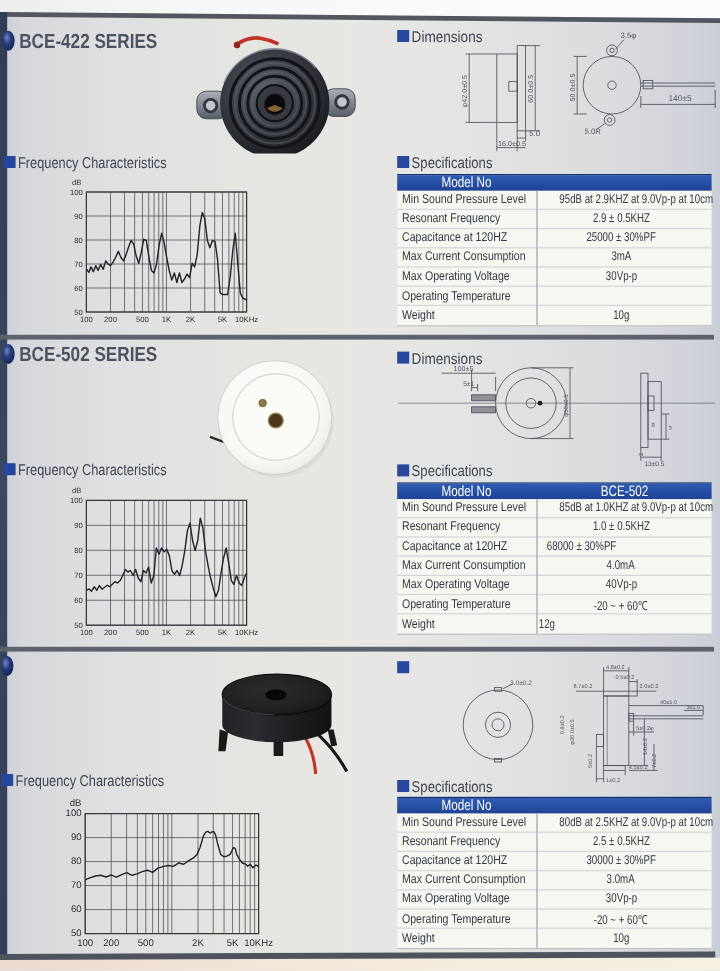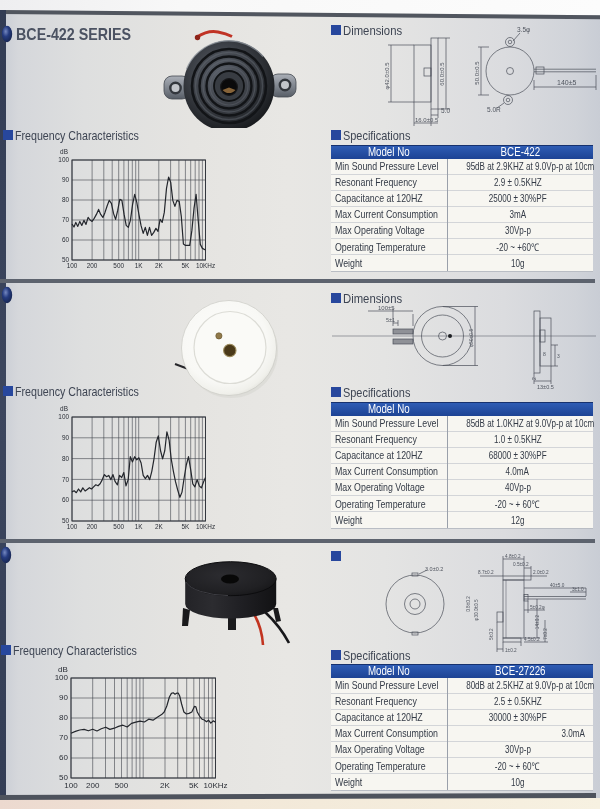--- a/index.html
+++ b/index.html
@@ -147,21 +147,20 @@
         <text x="184.9" y="267.9" text-anchor="middle">5K</text>
         <text x="205.0" y="267.9" text-anchor="middle">10KHz</text>
       </g>
       <polyline points="71.5,223.5 73.5,226.5 75.3,221.9 77.3,225.9 79.3,220.9 81.3,224.9 83.4,219.9 85.5,223.9 87.6,216.9 89.6,219.5 91.6,220.9 93.7,217.9 95.9,213.9 98.1,208.9 100.2,213.9 102.4,216.9 104.5,211.9 106.6,205.5 108.7,199.9 110.9,202.9 113.0,212.9 115.1,218.9 117.2,209.9 119.3,198.9 121.4,199.9 123.6,213.9 125.7,224.9 127.8,226.9 129.9,219.9 132.1,203.9 134.2,193.9 136.3,201.9 138.4,213.9 140.5,224.9 142.7,232.9 144.8,226.9 146.9,234.9 149.0,226.9 151.1,234.9 153.3,231.9 155.4,227.9 157.5,230.9 159.6,218.9 161.7,221.9 163.8,211.9 166.0,187.9 168.1,176.5 170.2,181.9 172.3,199.9 174.4,205.9 176.5,199.9 178.7,200.9 180.8,215.9 182.9,243.5 185.0,244.9 187.1,244.9 189.2,244.9 191.4,229.9 193.5,207.9 195.6,193.9 197.7,219.9 199.8,243.9 201.9,247.9 205.0,249.5" fill="none" stroke="#23262c" stroke-width="1.2" stroke-linejoin="round"></polyline>
     </svg>
 <div style="position:absolute;left:331px;top:130px;width:10px;height:10px;background:#27479d"></div>
     <div style="position:absolute;left:343px;top:128px;font-size:13px;color:#3e4553;line-height:1.2;white-space:nowrap"><span style="display:inline-block;transform:scaleX(0.84);transform-origin:0 50%">Specifications</span></div>
 <div style="position:absolute;left:331px;top:145px;width:262px;">
       <div style="height:13.5px;background:linear-gradient(#2e5cb4,#1d4394);border-top:1px solid #16316e;color:#fff;font-size:12.5px;display:flex;align-items:center;">
         <span style="width:116px;text-align:center"><span style="display:inline-block;transform:scaleX(0.78)">Model No</span></span>
-        <span style="width:146px;text-align:center"><span style="display:inline-block;transform:scaleX(0.78)">BCE-422</span></span>
       </div>
       <div style="background:#f7f6f1;border-bottom:1px solid #b9bdc4;position:relative">
         <div style="height:16.1px;border-bottom:1px solid #d3d5d8;display:flex;align-items:center;font-size:10.5px;color:#333a46">
           <span style="width:116px;padding-left:4px;white-space:nowrap"><span style="display:inline-block;transform:scaleX(0.84);transform-origin:0 50%">Min Sound Pressure Level</span></span>
           <span style="width:141px;text-align:center;white-space:nowrap"><span style="display:inline-block;transform:scaleX(0.77)">95dB at 2.9KHZ at 9.0Vp-p at 10cm</span></span>
         </div>
         <div style="height:16.1px;border-bottom:1px solid #d3d5d8;display:flex;align-items:center;font-size:10.5px;color:#333a46">
           <span style="width:116px;padding-left:4px;white-space:nowrap"><span style="display:inline-block;transform:scaleX(0.84);transform-origin:0 50%">Resonant Frequency</span></span>
           <span style="width:141px;text-align:center;white-space:nowrap"><span style="display:inline-block;transform:scaleX(0.77)">2.9 ± 0.5KHZ</span></span>
         </div>
@@ -172,39 +171,39 @@
         <div style="height:16.1px;border-bottom:1px solid #d3d5d8;display:flex;align-items:center;font-size:10.5px;color:#333a46">
           <span style="width:116px;padding-left:4px;white-space:nowrap"><span style="display:inline-block;transform:scaleX(0.84);transform-origin:0 50%">Max Current Consumption</span></span>
           <span style="width:141px;text-align:center;white-space:nowrap"><span style="display:inline-block;transform:scaleX(0.77)">3mA</span></span>
         </div>
         <div style="height:16.1px;border-bottom:1px solid #d3d5d8;display:flex;align-items:center;font-size:10.5px;color:#333a46">
           <span style="width:116px;padding-left:4px;white-space:nowrap"><span style="display:inline-block;transform:scaleX(0.84);transform-origin:0 50%">Max Operating Voltage</span></span>
           <span style="width:141px;text-align:center;white-space:nowrap"><span style="display:inline-block;transform:scaleX(0.77)">30Vp-p</span></span>
         </div>
         <div style="height:16.1px;border-bottom:1px solid #d3d5d8;display:flex;align-items:center;font-size:10.5px;color:#333a46">
           <span style="width:116px;padding-left:4px;white-space:nowrap"><span style="display:inline-block;transform:scaleX(0.84);transform-origin:0 50%">Operating Temperature</span></span>
-          <span style="width:141px;text-align:center;white-space:nowrap"><span style="display:inline-block;transform:scaleX(0.77)">-20 ~ +60℃</span></span>
         </div>
         <div style="height:16.1px;display:flex;align-items:center;font-size:10.5px;color:#333a46">
           <span style="width:116px;padding-left:4px;white-space:nowrap"><span style="display:inline-block;transform:scaleX(0.84);transform-origin:0 50%">Weight</span></span>
           <span style="width:141px;text-align:center;white-space:nowrap"><span style="display:inline-block;transform:scaleX(0.77)">10g</span></span>
         </div>
         <div style="position:absolute;left:116px;top:0;bottom:0;width:1px;background:#9aa0aa"></div>
       </div>
     </div>
 <svg style="position:absolute;left:0px;top:285.5px" width="14" height="18" viewBox="0 0 14 18">
       <defs>
         <radialGradient id="sp7294.5" cx="38%" cy="35%" r="70%">
           <stop offset="0%" stop-color="#7487bf"></stop>
           <stop offset="45%" stop-color="#263c80"></stop>
           <stop offset="100%" stop-color="#16244e"></stop>
         </radialGradient>
       </defs>
       <ellipse cx="7" cy="9" rx="5.2" ry="8.3" fill="url(#sp7294.5)"></ellipse>
     </svg>
+    <div style="position:absolute;left:16px;top:286.5px;font-size:17px;font-weight:bold;color:#4b5262;line-height:1;white-space:nowrap"><span style="display:inline-block;transform:scaleX(0.84);transform-origin:0 50%">BCE-502 SERIES</span></div>
 <svg style="position:absolute;left:170px;top:295px" width="130" height="104" viewBox="0 0 130 104">
       <defs>
         <radialGradient id="p2d" cx="45%" cy="42%" r="62%">
           <stop offset="0%" stop-color="#fdfdfb"></stop>
           <stop offset="72%" stop-color="#f8f8f5"></stop>
           <stop offset="90%" stop-color="#f0f0eb"></stop>
           <stop offset="100%" stop-color="#dfdfd9"></stop>
         </radialGradient>
       </defs>
       <line x1="5" y1="69" x2="21" y2="75" stroke="#26262a" stroke-width="2"></line>
@@ -300,49 +299,50 @@
         <text x="184.9" y="529.4" text-anchor="middle">5K</text>
         <text x="205.0" y="529.4" text-anchor="middle">10KHz</text>
       </g>
       <polyline points="71.5,491.9 73.7,490.8 75.8,492.7 78.0,489.0 80.2,491.9 82.3,487.9 84.6,491.0 86.7,489.4 88.9,487.7 91.0,489.0 93.1,486.9 95.3,484.8 97.5,485.8 99.6,483.8 101.8,479.6 103.9,474.6 106.1,476.7 108.2,475.4 110.4,479.6 112.5,474.6 114.7,481.7 116.9,484.8 119.0,475.4 121.2,477.5 123.3,472.5 125.5,485.8 127.7,479.6 129.8,456.7 132.0,461.9 134.1,456.7 136.3,459.8 138.4,457.8 140.6,463.0 142.7,475.4 144.9,478.6 147.0,475.4 149.2,479.6 151.3,471.3 153.5,458.8 155.7,442.2 157.8,435.9 160.0,450.5 162.1,458.8 164.3,450.5 166.4,431.8 168.6,440.1 170.7,458.8 172.9,471.3 175.0,481.7 177.2,490.0 179.4,497.3 181.5,492.1 183.7,477.5 185.8,465.0 188.0,456.7 190.1,469.2 192.3,483.8 194.4,486.9 196.6,479.6 198.8,485.8 200.9,487.9 203.1,481.7 205.0,477.5" fill="none" stroke="#23262c" stroke-width="1.2" stroke-linejoin="round"></polyline>
     </svg>
 <div style="position:absolute;left:331px;top:387px;width:10px;height:10px;background:#27479d"></div>
     <div style="position:absolute;left:343px;top:385px;font-size:13px;color:#3e4553;line-height:1.2;white-space:nowrap"><span style="display:inline-block;transform:scaleX(0.84);transform-origin:0 50%">Specifications</span></div>
 <div style="position:absolute;left:331px;top:402px;width:262px;">
       <div style="height:13.5px;background:linear-gradient(#2e5cb4,#1d4394);border-top:1px solid #16316e;color:#fff;font-size:12.5px;display:flex;align-items:center;">
         <span style="width:116px;text-align:center"><span style="display:inline-block;transform:scaleX(0.78)">Model No</span></span>
+        <span style="width:146px;text-align:center"><span style="display:inline-block;transform:scaleX(0.78)">BCE-502</span></span>
       </div>
       <div style="background:#f7f6f1;border-bottom:1px solid #b9bdc4;position:relative">
         <div style="height:16.1px;border-bottom:1px solid #d3d5d8;display:flex;align-items:center;font-size:10.5px;color:#333a46">
           <span style="width:116px;padding-left:4px;white-space:nowrap"><span style="display:inline-block;transform:scaleX(0.84);transform-origin:0 50%">Min Sound Pressure Level</span></span>
           <span style="width:141px;text-align:center;white-space:nowrap"><span style="display:inline-block;transform:scaleX(0.77)">85dB at 1.0KHZ at 9.0Vp-p at 10cm</span></span>
         </div>
         <div style="height:16.1px;border-bottom:1px solid #d3d5d8;display:flex;align-items:center;font-size:10.5px;color:#333a46">
           <span style="width:116px;padding-left:4px;white-space:nowrap"><span style="display:inline-block;transform:scaleX(0.84);transform-origin:0 50%">Resonant Frequency</span></span>
           <span style="width:141px;text-align:center;white-space:nowrap"><span style="display:inline-block;transform:scaleX(0.77)">1.0 ± 0.5KHZ</span></span>
         </div>
         <div style="height:16.1px;border-bottom:1px solid #d3d5d8;display:flex;align-items:center;font-size:10.5px;color:#333a46">
           <span style="width:116px;padding-left:4px;white-space:nowrap"><span style="display:inline-block;transform:scaleX(0.84);transform-origin:0 50%">Capacitance at 120HZ</span></span>
-          <span style="width:141px;text-align:center;white-space:nowrap"><span style="display:inline-block;transform:scaleX(0.77)">68000 ± 30%PF</span></span>
+          <span style="width:141px;white-space:nowrap"><span style="display:inline-block;transform:scaleX(0.77)">68000 ± 30%PF</span></span>
         </div>
         <div style="height:16.1px;border-bottom:1px solid #d3d5d8;display:flex;align-items:center;font-size:10.5px;color:#333a46">
           <span style="width:116px;padding-left:4px;white-space:nowrap"><span style="display:inline-block;transform:scaleX(0.84);transform-origin:0 50%">Max Current Consumption</span></span>
           <span style="width:141px;text-align:center;white-space:nowrap"><span style="display:inline-block;transform:scaleX(0.77)">4.0mA</span></span>
         </div>
         <div style="height:16.1px;border-bottom:1px solid #d3d5d8;display:flex;align-items:center;font-size:10.5px;color:#333a46">
           <span style="width:116px;padding-left:4px;white-space:nowrap"><span style="display:inline-block;transform:scaleX(0.84);transform-origin:0 50%">Max Operating Voltage</span></span>
           <span style="width:141px;text-align:center;white-space:nowrap"><span style="display:inline-block;transform:scaleX(0.77)">40Vp-p</span></span>
         </div>
         <div style="height:16.1px;border-bottom:1px solid #d3d5d8;display:flex;align-items:center;font-size:10.5px;color:#333a46">
           <span style="width:116px;padding-left:4px;white-space:nowrap"><span style="display:inline-block;transform:scaleX(0.84);transform-origin:0 50%">Operating Temperature</span></span>
           <span style="width:141px;text-align:center;white-space:nowrap"><span style="display:inline-block;transform:scaleX(0.77)">-20 ~ + 60℃</span></span>
         </div>
         <div style="height:16.1px;display:flex;align-items:center;font-size:10.5px;color:#333a46">
           <span style="width:116px;padding-left:4px;white-space:nowrap"><span style="display:inline-block;transform:scaleX(0.84);transform-origin:0 50%">Weight</span></span>
-          <span style="width:141px;text-align:center;white-space:nowrap"><span style="display:inline-block;transform:scaleX(0.77)">12g</span></span>
+          <span style="width:141px;text-align:left;white-space:nowrap"><span style="display:inline-block;transform:scaleX(0.77)">12g</span></span>
         </div>
         <div style="position:absolute;left:116px;top:0;bottom:0;width:1px;background:#9aa0aa"></div>
       </div>
     </div>
 <svg style="position:absolute;left:-1px;top:546px" width="14" height="18" viewBox="0 0 14 18">
       <defs>
         <radialGradient id="sp6555" cx="38%" cy="35%" r="70%">
           <stop offset="0%" stop-color="#7487bf"></stop>
           <stop offset="45%" stop-color="#263c80"></stop>
           <stop offset="100%" stop-color="#16244e"></stop>
@@ -477,38 +477,37 @@
         <text x="193.8" y="788.0" text-anchor="middle">5K</text>
         <text x="215.5" y="788.0" text-anchor="middle">10KHz</text>
       </g>
       <polyline points="71.0,733.2 75.4,731.4 79.7,730.0 84.1,729.4 88.4,730.8 92.7,729.2 97.0,731.0 101.3,728.8 105.7,727.2 109.9,729.4 114.3,728.2 118.5,726.4 122.9,725.2 127.2,727.0 131.5,723.4 135.8,722.2 140.1,721.2 144.4,722.0 148.7,719.2 153.0,720.2 157.3,717.2 161.6,714.6 164.2,712.0 166.8,706.0 169.4,697.0 171.4,693.4 173.2,692.8 175.0,694.2 176.7,693.2 178.2,693.0 179.7,696.0 181.6,704.0 183.9,712.0 186.4,714.0 189.0,713.4 191.8,712.0 194.4,706.4 195.9,706.8 197.3,712.0 199.5,716.0 202.0,719.2 204.3,720.0 206.5,721.8 208.5,720.2 210.8,723.2 213.2,720.8 215.5,722.2" fill="none" stroke="#23262c" stroke-width="1.2" stroke-linejoin="round"></polyline>
     </svg>
 <div style="position:absolute;left:331px;top:650px;width:10px;height:10px;background:#27479d"></div>
     <div style="position:absolute;left:343px;top:648px;font-size:13px;color:#3e4553;line-height:1.2;white-space:nowrap"><span style="display:inline-block;transform:scaleX(0.84);transform-origin:0 50%">Specifications</span></div>
 <div style="position:absolute;left:331px;top:664px;width:262px;">
       <div style="height:13.5px;background:linear-gradient(#2e5cb4,#1d4394);border-top:1px solid #16316e;color:#fff;font-size:12.5px;display:flex;align-items:center;">
         <span style="width:116px;text-align:center"><span style="display:inline-block;transform:scaleX(0.78)">Model No</span></span>
-        <span style="width:146px;text-align:center"><span style="display:inline-block;transform:scaleX(0.78)">BCE-27226</span></span>
       </div>
       <div style="background:#f7f6f1;border-bottom:1px solid #b9bdc4;position:relative">
         <div style="height:16.1px;border-bottom:1px solid #d3d5d8;display:flex;align-items:center;font-size:10.5px;color:#333a46">
           <span style="width:116px;padding-left:4px;white-space:nowrap"><span style="display:inline-block;transform:scaleX(0.84);transform-origin:0 50%">Min Sound Pressure Level</span></span>
           <span style="width:141px;text-align:center;white-space:nowrap"><span style="display:inline-block;transform:scaleX(0.77)">80dB at 2.5KHZ at 9.0Vp-p at 10cm</span></span>
         </div>
         <div style="height:16.1px;border-bottom:1px solid #d3d5d8;display:flex;align-items:center;font-size:10.5px;color:#333a46">
           <span style="width:116px;padding-left:4px;white-space:nowrap"><span style="display:inline-block;transform:scaleX(0.84);transform-origin:0 50%">Resonant Frequency</span></span>
           <span style="width:141px;text-align:center;white-space:nowrap"><span style="display:inline-block;transform:scaleX(0.77)">2.5 ± 0.5KHZ</span></span>
         </div>
         <div style="height:16.1px;border-bottom:1px solid #d3d5d8;display:flex;align-items:center;font-size:10.5px;color:#333a46">
           <span style="width:116px;padding-left:4px;white-space:nowrap"><span style="display:inline-block;transform:scaleX(0.84);transform-origin:0 50%">Capacitance at 120HZ</span></span>
           <span style="width:141px;text-align:center;white-space:nowrap"><span style="display:inline-block;transform:scaleX(0.77)">30000 ± 30%PF</span></span>
         </div>
         <div style="height:16.1px;border-bottom:1px solid #d3d5d8;display:flex;align-items:center;font-size:10.5px;color:#333a46">
           <span style="width:116px;padding-left:4px;white-space:nowrap"><span style="display:inline-block;transform:scaleX(0.84);transform-origin:0 50%">Max Current Consumption</span></span>
-          <span style="width:141px;text-align:right;white-space:nowrap"><span style="display:inline-block;transform:scaleX(0.77)">3.0mA</span></span>
+          <span style="width:141px;text-align:center;white-space:nowrap"><span style="display:inline-block;transform:scaleX(0.77)">3.0mA</span></span>
         </div>
         <div style="height:16.1px;border-bottom:1px solid #d3d5d8;display:flex;align-items:center;font-size:10.5px;color:#333a46">
           <span style="width:116px;padding-left:4px;white-space:nowrap"><span style="display:inline-block;transform:scaleX(0.84);transform-origin:0 50%">Max Operating Voltage</span></span>
           <span style="width:141px;text-align:center;white-space:nowrap"><span style="display:inline-block;transform:scaleX(0.77)">30Vp-p</span></span>
         </div>
         <div style="height:16.1px;border-bottom:1px solid #d3d5d8;display:flex;align-items:center;font-size:10.5px;color:#333a46">
           <span style="width:116px;padding-left:4px;white-space:nowrap"><span style="display:inline-block;transform:scaleX(0.84);transform-origin:0 50%">Operating Temperature</span></span>
           <span style="width:141px;text-align:center;white-space:nowrap"><span style="display:inline-block;transform:scaleX(0.77)">-20 ~ + 60℃</span></span>
         </div>
         <div style="height:16.1px;display:flex;align-items:center;font-size:10.5px;color:#333a46">

